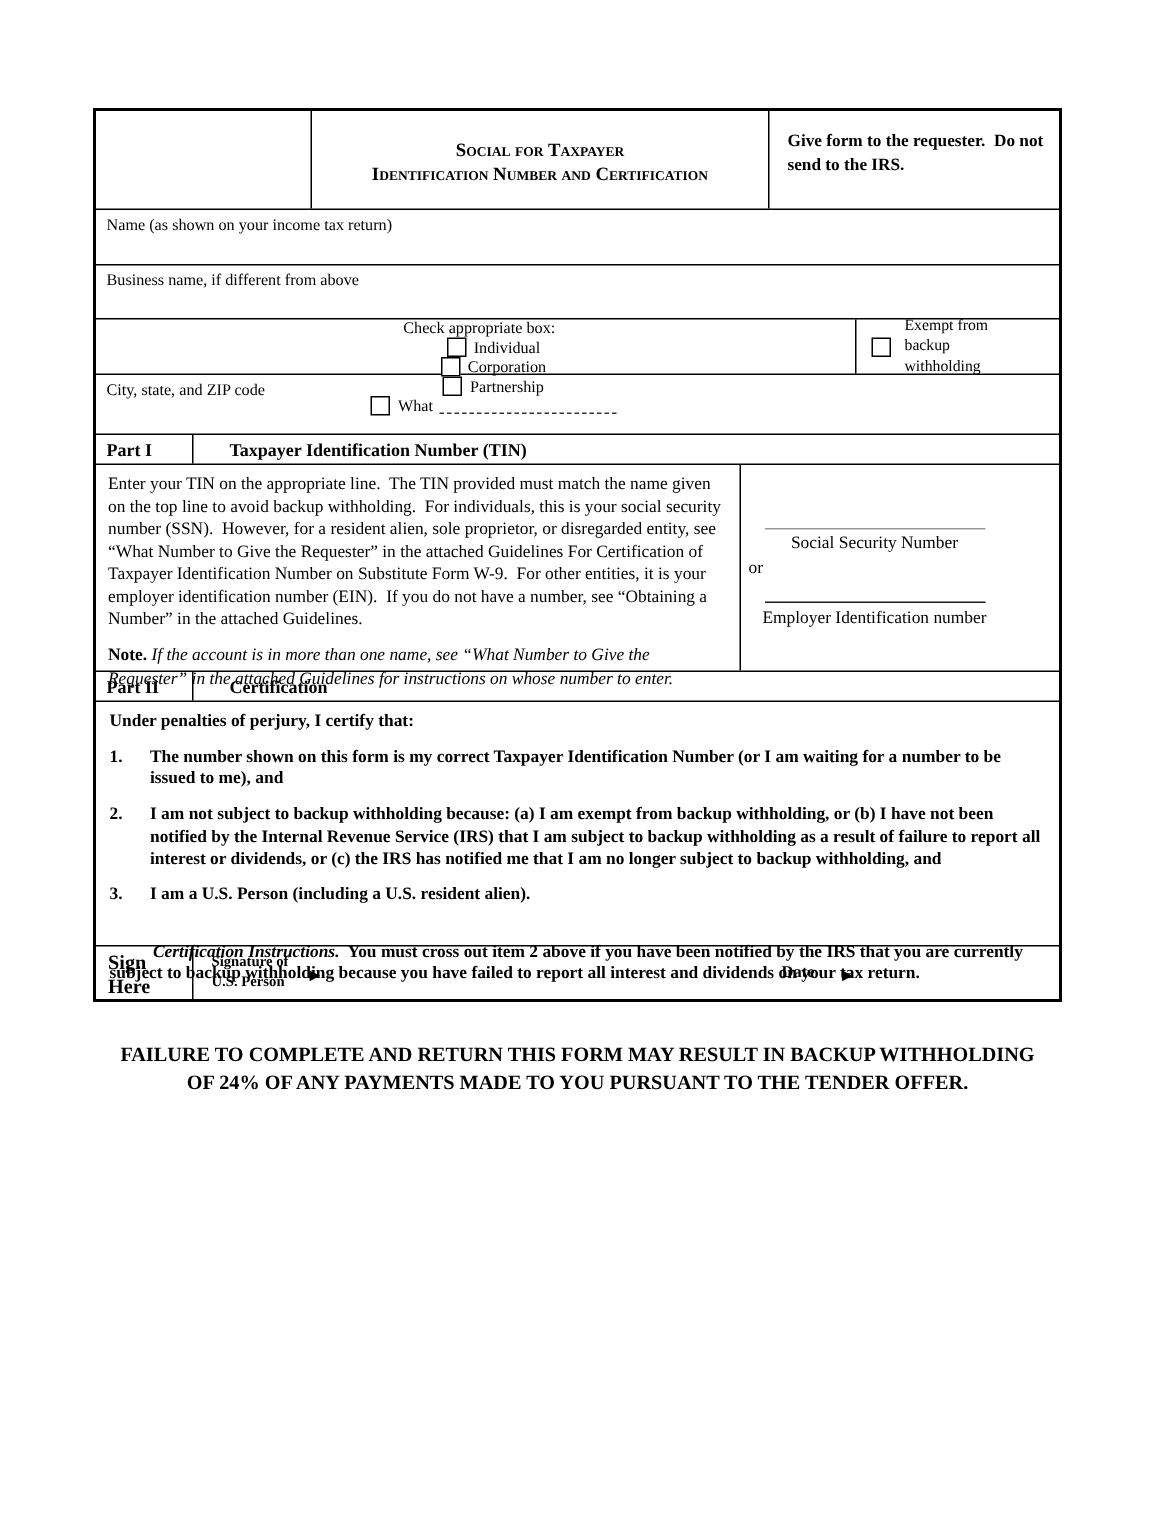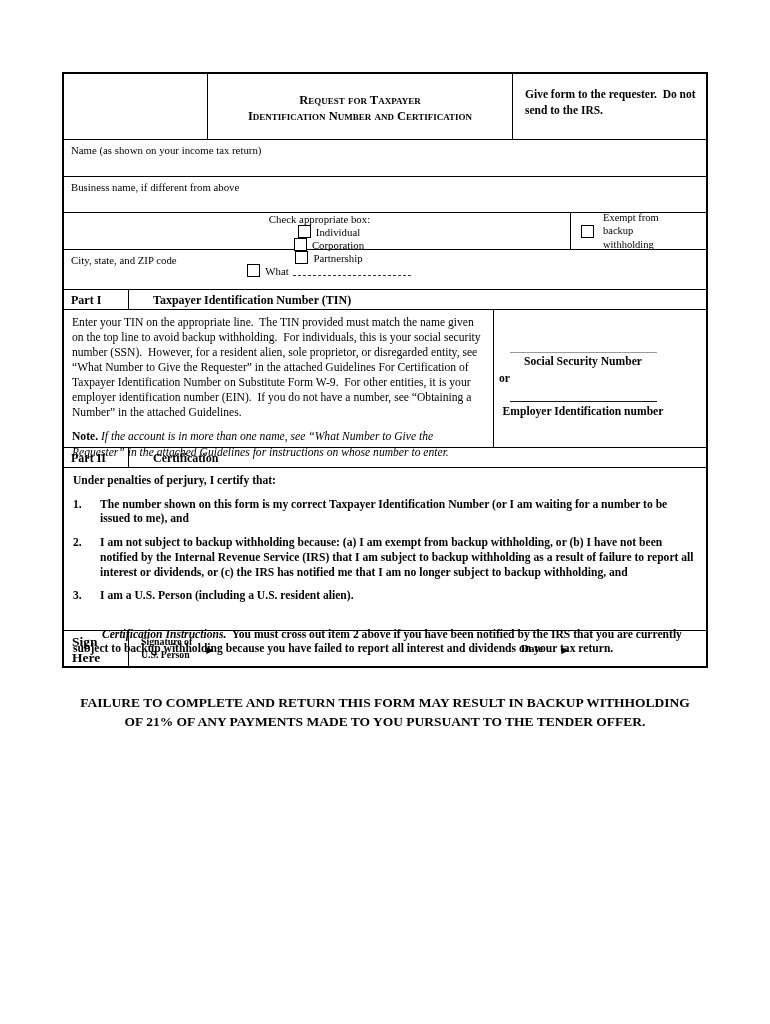--- a/index.html
+++ b/index.html
@@ -46,21 +46,21 @@
   
   .part-label { left:0; width:64px; font-weight:bold; font-size:12px; padding:3px 0 0 7px; }
   .part-title { left:64px; width:578px; font-weight:bold; font-size:12px; padding:3px 0 0 24px; }
 
   
   .p1-text-cell { left:0; width:429px; padding:5px 8px 0 8px; font-size:11.6px; line-height:1.3; }
   .p1-body { white-space:pre-wrap; }
   .p1-note { margin-top:9px; }
   .p1-note .note-lbl { font-weight:bold; }
   .p1-note .note-txt { font-style:italic; }
-  .p1-tin-cell { left:429px; width:179px;font-weight:bold; }
+  .p1-tin-cell { left:429px; width:179px; }
   .tin-line { position:absolute; left:16px; right:15px; border-top:1.5px solid #999; }
   .tin-line.ein { border-top-color:#1a1a1a; }
   .tin-lbl { position:absolute; left:0; width:100%; text-align:center; font-size:11.6px; }
   .or-lbl { position:absolute; left:5px; font-size:11.6px; }
 
   
   .p2-body { padding:6px 10px 0 9px; font-size:11.6px; line-height:1.27;font-weight:bold; }
   .p2-intro { margin-bottom:9px; white-space:pre-wrap; }
   .p2-item { display:flex; margin-bottom:9px; }
   .p2-num { width:27px; flex:none; }
@@ -84,21 +84,21 @@
   }
 </style>
 </head>
 <body>
 
 <div id="page">
   <div id="form-table">
 
     <div class="row" style="top:0; height:66px;">
       <div class="cell bl hdr-mid">
-        <div class="form-title">Request for Taxpayer</div>
+        <div class="form-title">Social for Taxpayer</div>
         <div class="form-title">Identification Number and Certification</div>
       </div>
       <div class="cell bl hdr-right">
         <div class="requester-note">Give form to the requester.  Do not send to the IRS.</div>
       </div>
     </div>
 
     <div class="row" style="top:66px; height:37px;">
       <div class="fieldlabel">Name (as shown on your income tax return)</div>
     </div>
@@ -198,15 +198,15 @@
         <span class="date-lbl">Date</span>
         <span class="arrow date-arrow">►</span>
         <span style="position:absolute; left:450px; top:4px; right:8px; bottom:4px;"></span>
       </div>
     </div>
 
   </div>
 
   <div id="footer">
     <div>FAILURE TO COMPLETE AND RETURN THIS FORM MAY RESULT IN BACKUP WITHHOLDING</div>
-    <div>OF 21% OF ANY PAYMENTS MADE TO YOU PURSUANT TO THE TENDER OFFER.</div>
+    <div>OF 24% OF ANY PAYMENTS MADE TO YOU PURSUANT TO THE TENDER OFFER.</div>
   </div>
 </div>
 
 </body></html>

